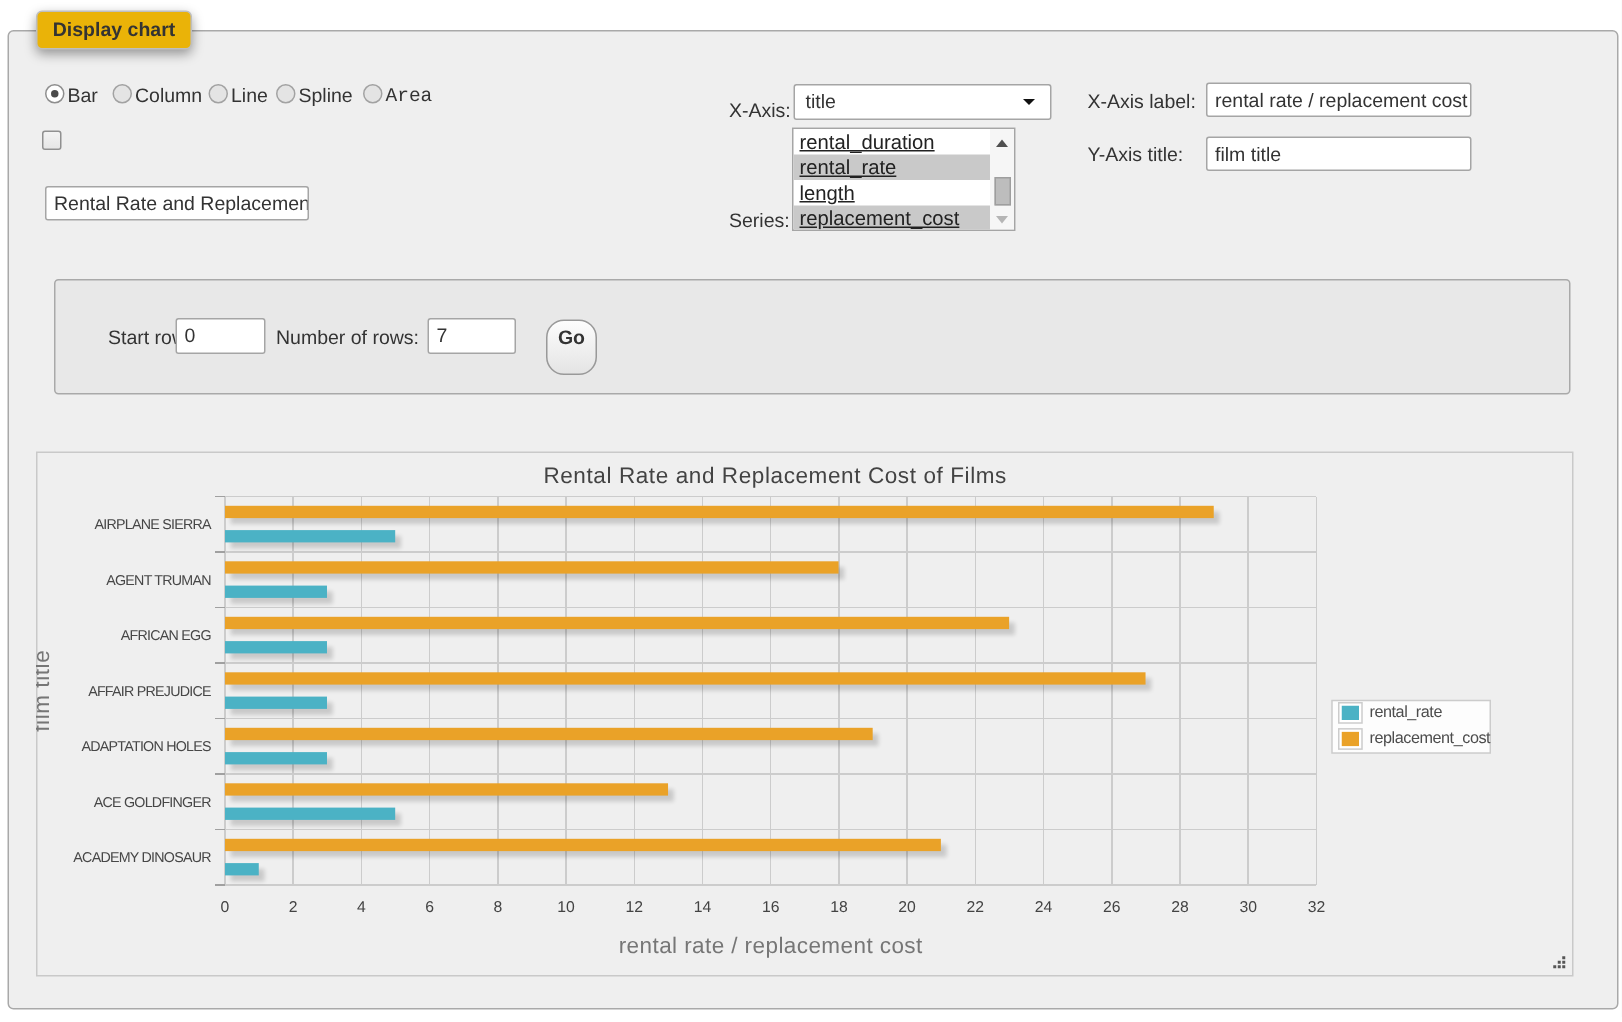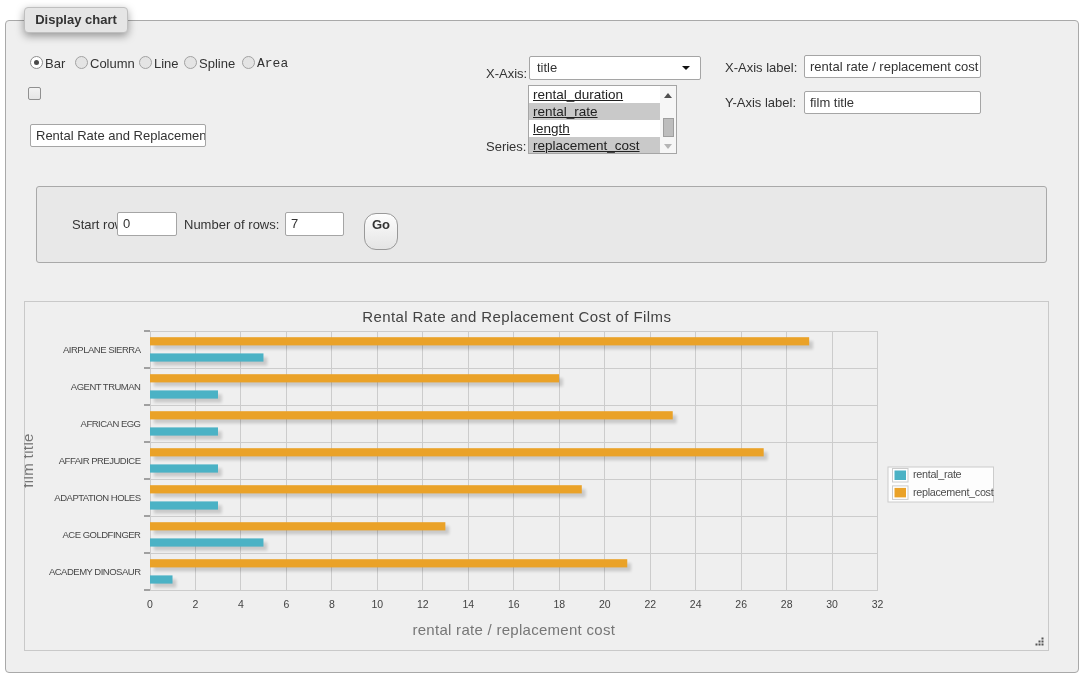--- a/index.html
+++ b/index.html
@@ -3,21 +3,21 @@
 <meta charset="utf-8">
 <style>
 * { margin:0; padding:0; box-sizing:border-box; }
 html,body { background:#ffffff; width:1081px; height:681px; font-family:"Liberation Sans", sans-serif; }
 #page { position:relative; width:1081px; height:681px; overflow:hidden; }
 .lbl { position:absolute; font-size:13px; color:#333; white-space:nowrap; }
 .inp { position:absolute; background:#fff; border:1px solid #a5a5a5; border-radius:2px;
        font-size:13px; color:#333; line-height:21px; padding:0 0 0 5px; overflow:hidden; white-space:nowrap; }
 #fs { position:absolute; left:5px; top:20px; width:1074px; height:653px;
       background:#efefef; border:1px solid #a9a9a9; border-radius:4px; }
-#fslegend { position:absolute; left:24px; top:7px; width:104px; height:26px; background:#e5e5e5;
+#fslegend { position:absolute; left:24px; top:7px; width:104px; height:26px; background:#eab308;
    border:1px solid #bfbfbf; border-radius:4px; box-shadow:0 3px 8px rgba(0,0,0,0.38);
    font-size:13px; font-weight:bold; color:#333; text-align:center; line-height:24px; z-index:5; }
 .radio { position:absolute; width:13px; height:13px; border-radius:50%;
   background:#e4e4e4; border:1px solid #a2a2a2; top:56px; }
 .radio.sel { background:#fff; border-color:#8e8e8e; }
 .radio.sel::after { content:""; position:absolute; left:3px; top:3px; width:5px; height:5px;
   border-radius:50%; background:#4a4a4a; }
 #cb { position:absolute; left:28px; top:87px; width:13px; height:13px; border:1px solid #909090;
    border-radius:2px; background:linear-gradient(#f3f3f3,#e6e6e6); }
 #panel { position:absolute; left:36px; top:186px; width:1011px; height:77px;
@@ -72,21 +72,21 @@
    <div class="opt sel">replacement_cost</div>
    <div id="sbar">
         <div class="up"></div>
         <div class="thumb"></div>
         <div class="dn"></div>
       </div>
  </div>
 
  <span class="lbl" style="left:725px; top:60px;">X-Axis label:</span>
  <div class="inp" style="left:804px; top:55px; width:177px; height:23px;">rental rate / replacement cost</div>
- <span class="lbl" style="left:725px; top:95px;">Y-Axis label:</span>
+ <span class="lbl" style="left:725px; top:95px;">Y-Axis title:</span>
  <div class="inp" style="left:804px; top:91px; width:177px; height:23px;">film title</div>
 
  <div id="panel"></div>
  <span class="lbl" style="left:72px; top:217px;">Start row:</span>
  <div class="inp" style="left:117px; top:212px; width:60px; height:24px;">0</div>
  <span class="lbl" style="left:184px; top:217px;text-align:right;">Number of rows:</span>
  <div class="inp" style="left:285px; top:212px; width:59px; height:24px;">7</div>
  <div id="gobtn">Go</div>
 
  <div id="chart">

